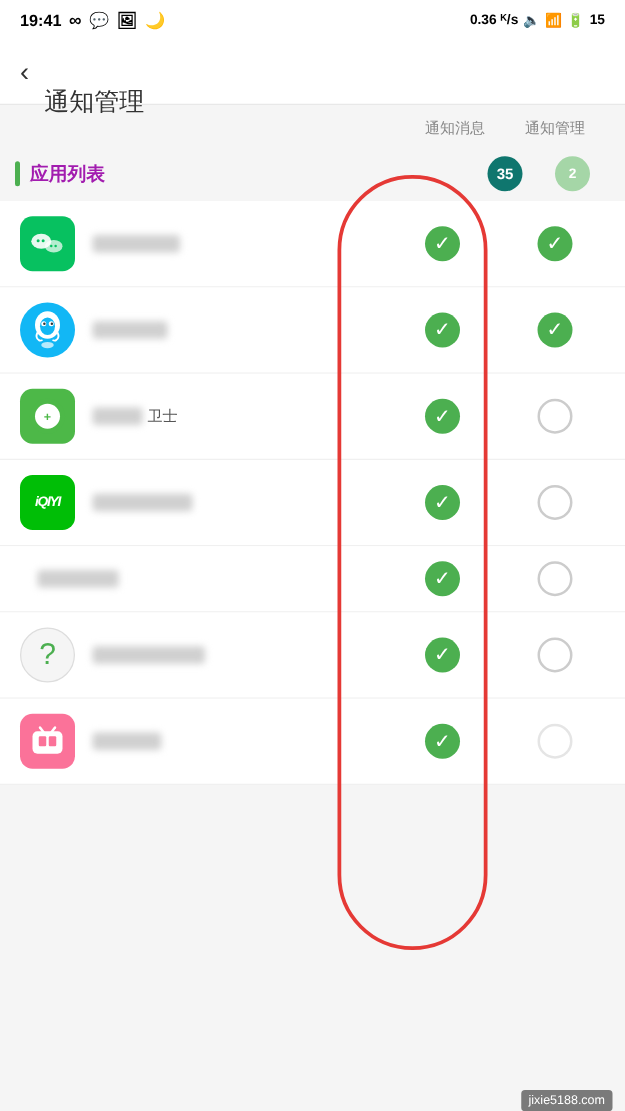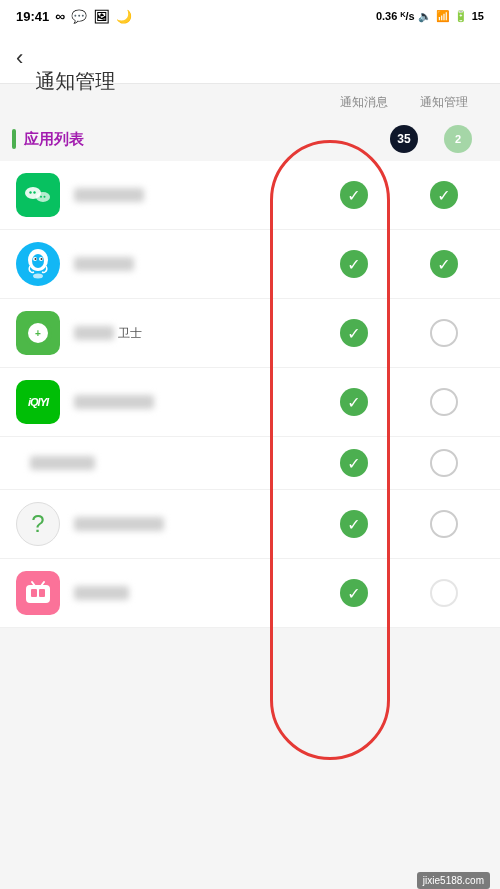--- a/index.html
+++ b/index.html
@@ -91,21 +91,21 @@
       width: 28px;
       height: 28px;
       border-radius: 50%;
       display: flex;
       align-items: center;
       justify-content: center;
       font-size: 12px;
       font-weight: 600;
       color: #fff;
     }
-    .badge-green { background: #0f172a; }
+    .badge-green { background: #0f766e; }
     .badge-light-green {
       background: #a5d6a7;
       font-size: 11px;
     }
 
     
     .app-list {
       background: #fff;
     }
     .app-row {

